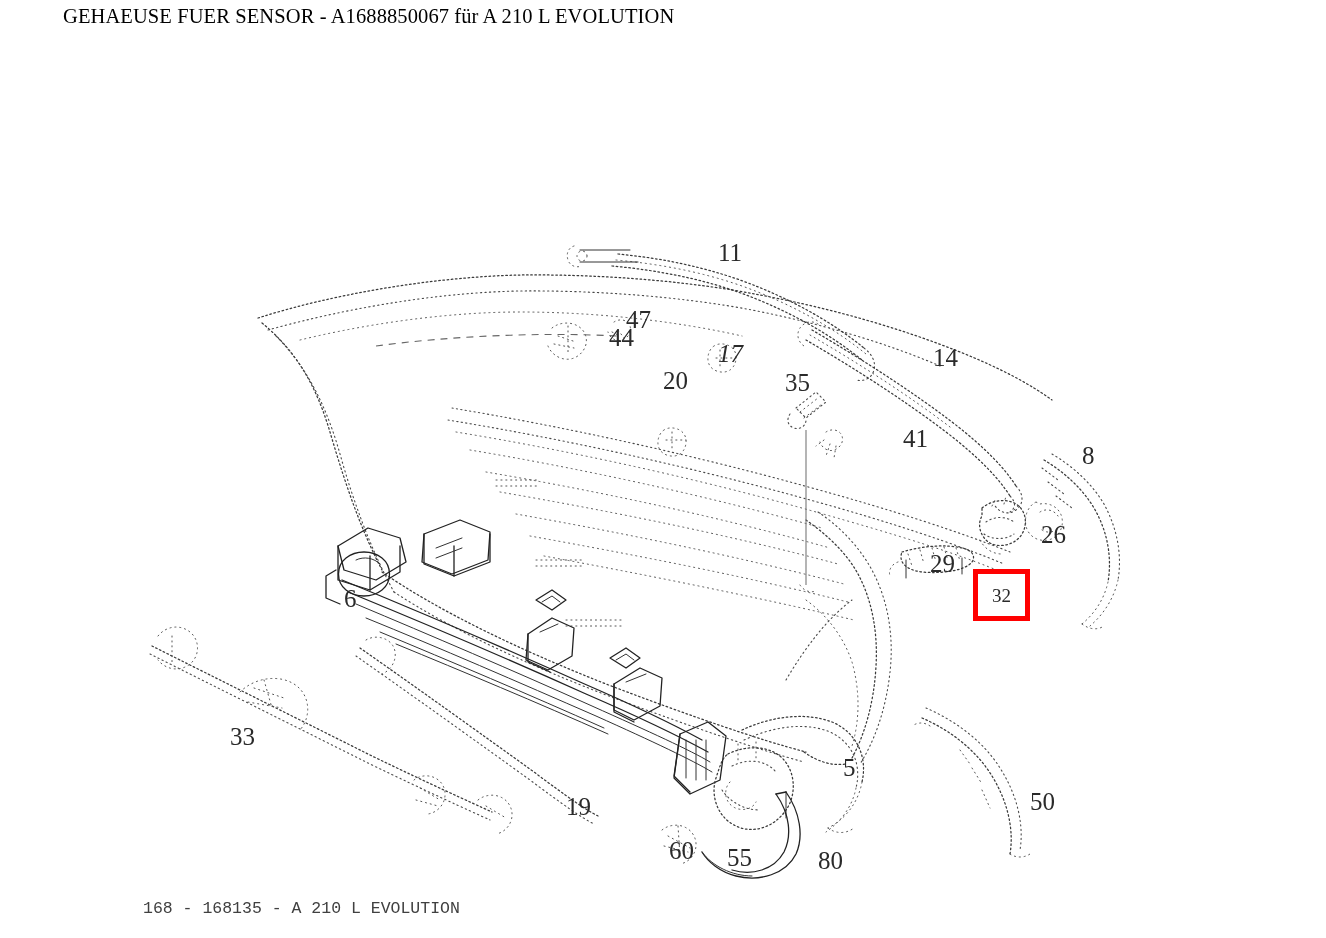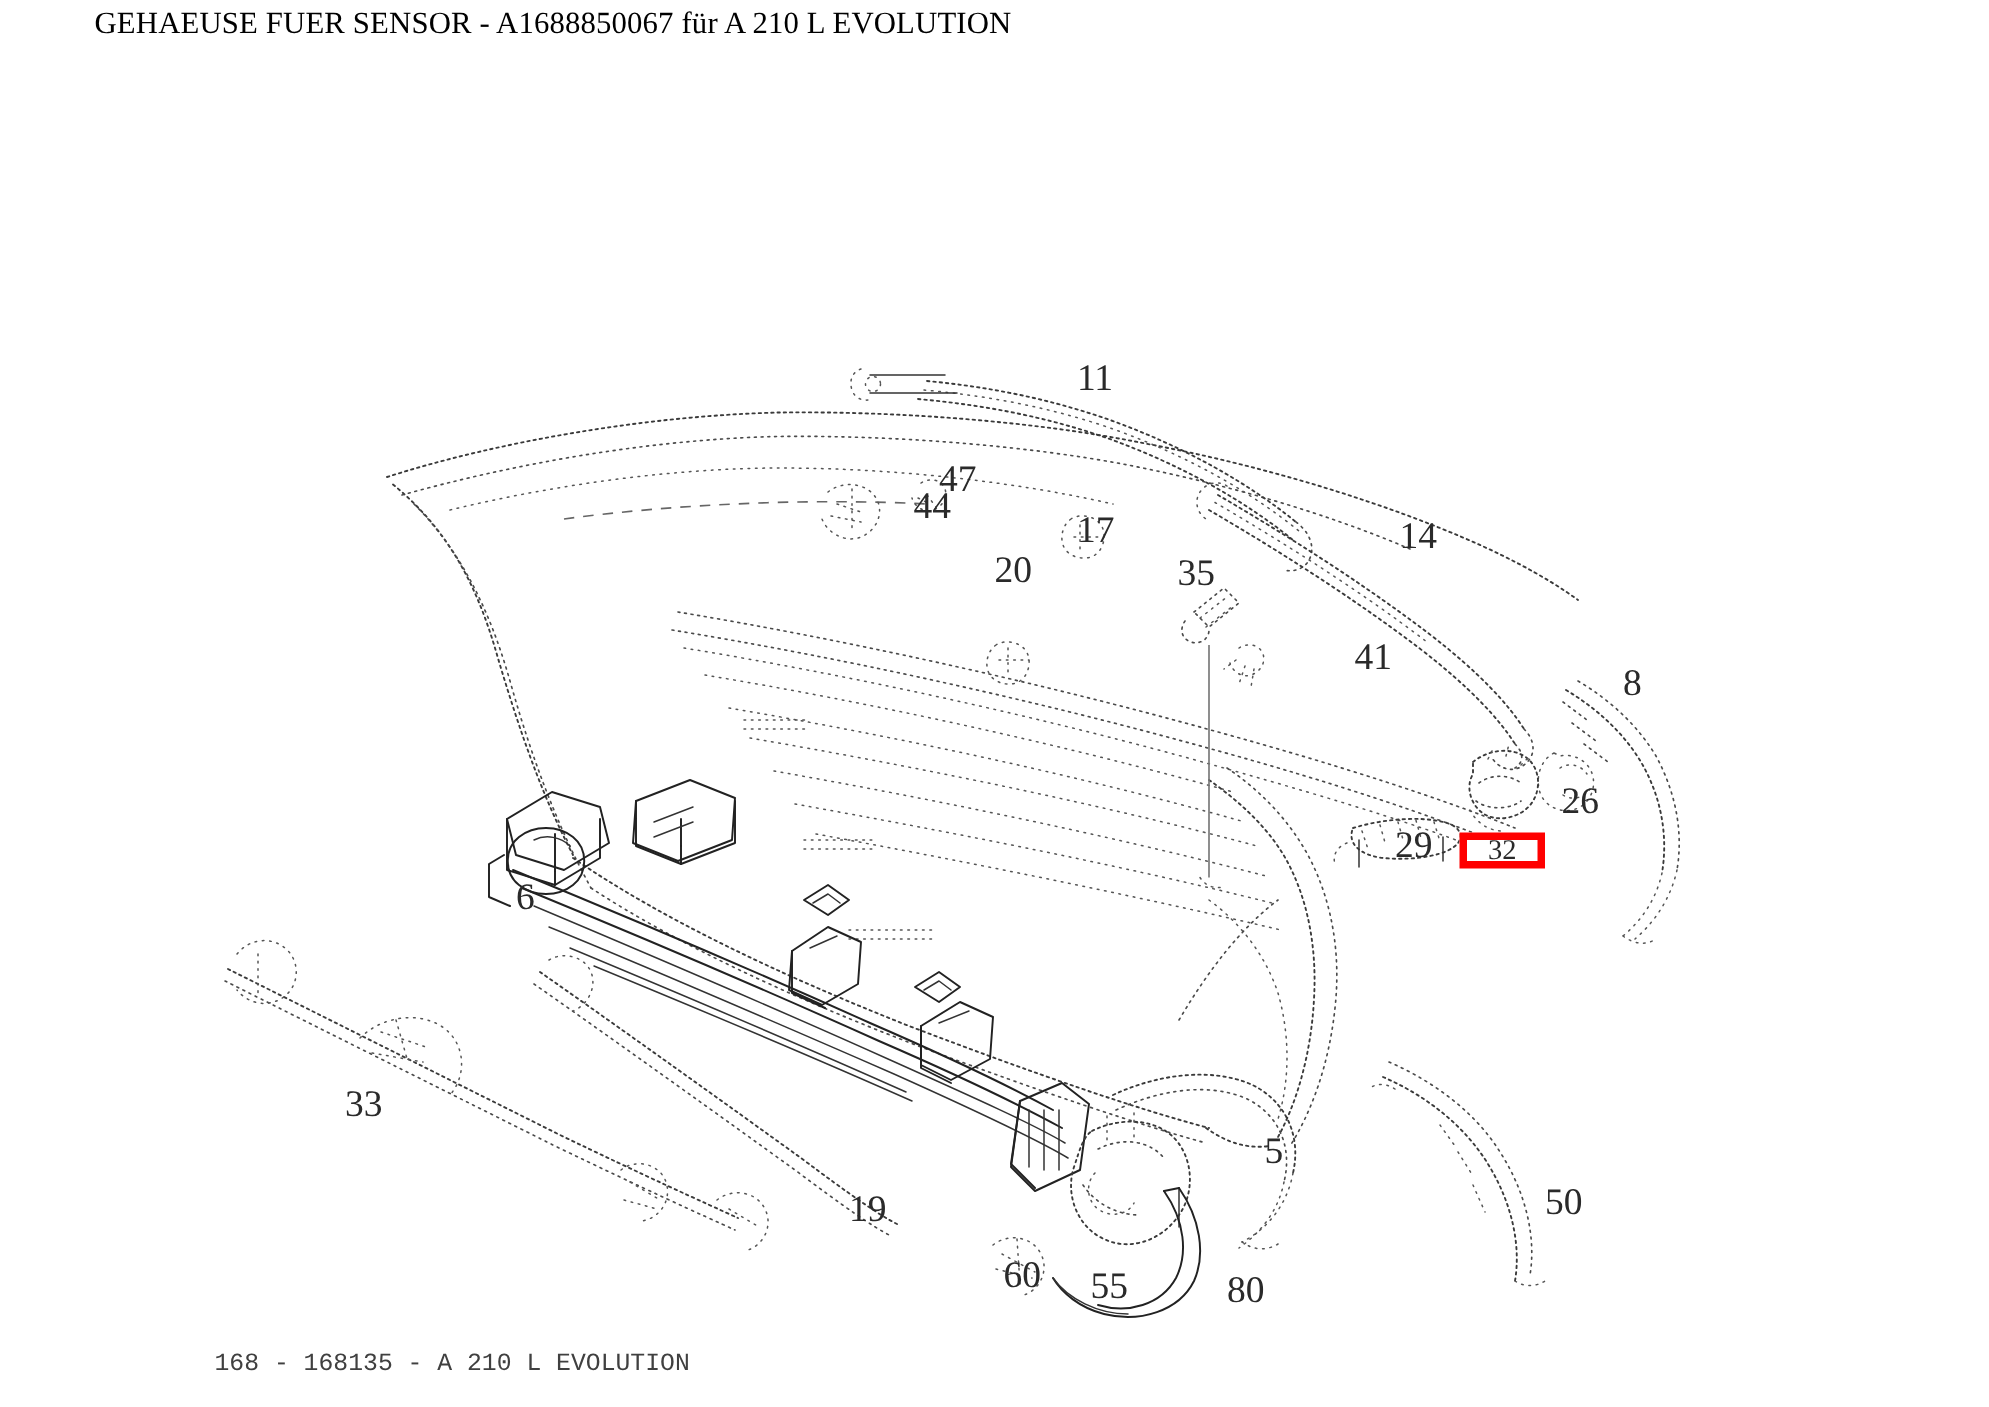--- a/index.html
+++ b/index.html
@@ -319,35 +319,35 @@
 
     <line class="leader" x1="806" y1="390" x2="806" y2="545"></line>
     <path class="stipple3" d="M800 545 c 4 6 10 8 16 6"></path>
   </svg>
 </div>
 
 <div id="callouts-layer">
   <div class="callout" style="left:718px; top:240px;">11</div>
   <div class="callout" style="left:573px; top:325px;margin-left:36px;">44</div>
   <div class="callout" style="left:626px; top:307px;">47</div>
-  <div class="callout" style="left:718px; top:341px;">17</div>
+  <div class="callout" style="left:718px; top:341px;font-style:italic;">17</div>
   <div class="callout" style="left:933px; top:345px;">14</div>
   <div class="callout" style="left:663px; top:368px;">20</div>
   <div class="callout" style="left:785px; top:370px;">35</div>
   <div class="callout" style="left:855px; top:426px;margin-left:48px;">41</div>
   <div class="callout" style="left:1082px; top:443px;">8</div>
   <div class="callout" style="left:1041px; top:522px;">26</div>
   <div class="callout" style="left:930px; top:551px;">29</div>
   <div class="callout" style="left:344px; top:586px;">6</div>
   <div class="callout" style="left:230px; top:724px;">33</div>
   <div class="callout" style="left:843px; top:755px;">5</div>
   <div class="callout" style="left:566px; top:794px;">19</div>
   <div class="callout" style="left:1030px; top:789px;">50</div>
   <div class="callout" style="left:669px; top:838px;">60</div>
   <div class="callout" style="left:727px; top:845px;">55</div>
   <div class="callout" style="left:818px; top:848px;">80</div>
 </div>
 
-<div id="highlight-box" style="left: 973px; top: 555px; width: 57px; height: 24px; border: 5px solid rgb(255, 0, 0);">
+<div id="highlight-box" style="left: 973px; top: 569px; width: 57px; height: 52px; border: 5px solid rgb(255, 0, 0);">
   <span class="hl-label">32</span>
 </div>
 
 <div id="page-footer">168 - 168135 - A 210 L EVOLUTION</div>
 
 </body></html>

